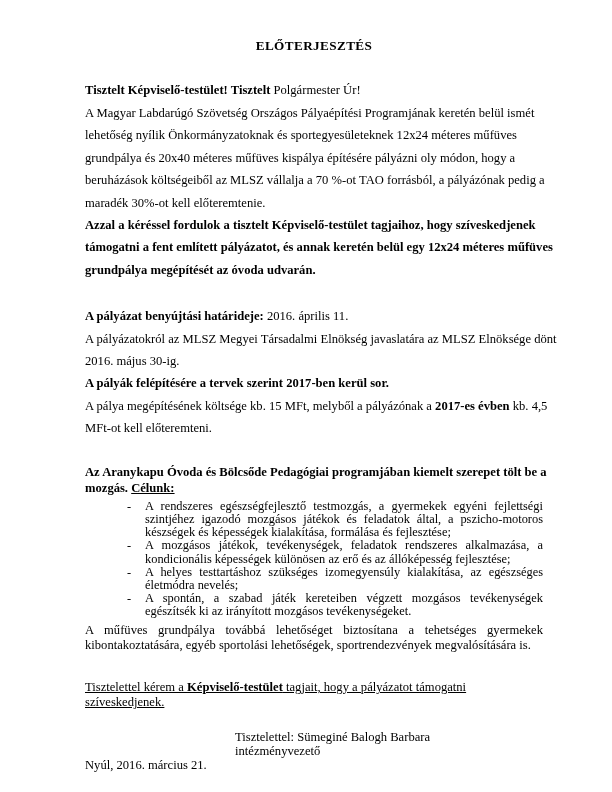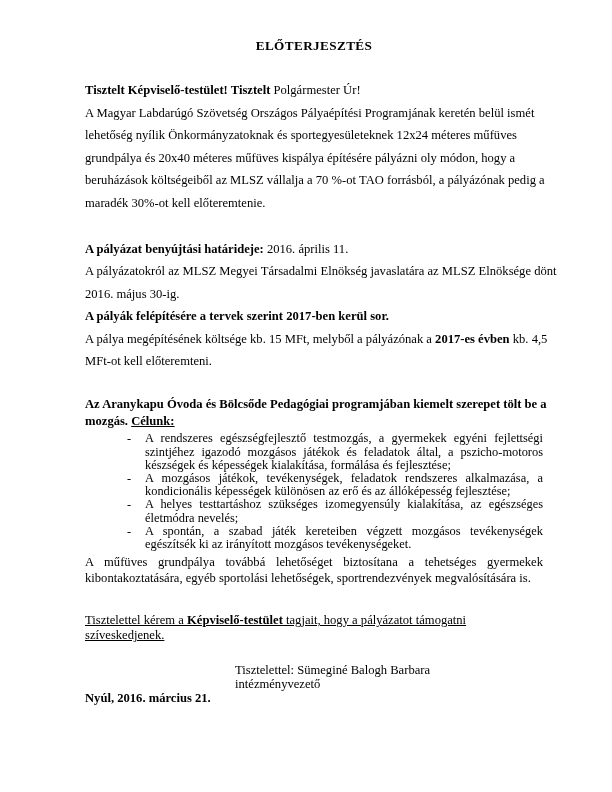--- a/index.html
+++ b/index.html
@@ -30,40 +30,45 @@
   .bullets { margin-top:3px; margin-left:42px; list-style:none; font-size:12.4px; }
   .bullet { display:flex; }
   .bullet .dash { flex:0 0 18px; line-height:13.2px; }
   .bullet .btext { flex:1; text-align:justify; line-height:13.2px; }
 
   .benefits { margin-top:4px; line-height:15.4px; text-align:justify; }
 
   .closing { margin-top:27px; line-height:15px;text-decoration:underline; }
 
   .signature { margin-top:20px; margin-left:150px; width:290px; text-align:left; line-height:14px; }
-  .dateline { line-height:14.5px;font-weight:bold; }
+  .dateline { line-height:14.5px; }
 </style>
 </head>
 <body>
 
 <div class="page">
   <div class="content">
 
     <div class="doc-title">ELŐTERJESZTÉS</div>
 
     <div class="salutation"><span class="b">Tisztelt Képviselő-testület! Tisztelt</span><span> Polgármester Úr!</span></div>
 
     <div class="intro-block">
       <div class="line">A Magyar Labdarúgó Szövetség Országos Pályaépítési Programjának keretén belül ismét</div>
       <div class="line">lehetőség nyílik Önkormányzatoknak és sportegyesületeknek 12x24 méteres műfüves</div>
       <div class="line">grundpálya és 20x40 méteres műfüves kispálya építésére pályázni oly módon, hogy a</div>
       <div class="line">beruházások költségeiből az MLSZ vállalja a 70 %-ot TAO forrásból, a pályázónak pedig a</div>
       <div class="line">maradék 30%-ot kell előteremtenie.</div>
     </div>
 
+    <div class="request-block">
+      <div class="line">Azzal a kéréssel fordulok a tisztelt Képviselő-testület tagjaihoz, hogy szíveskedjenek</div>
+      <div class="line">támogatni a fent említett pályázatot, és annak keretén belül egy 12x24 méteres műfüves</div>
+      <div class="line">grundpálya megépítését az óvoda udvarán.</div>
+    </div>
 
     <div class="mlsz-block">
       <div class="line"><span class="b">A pályázat benyújtási határideje:</span><span> 2016. április 11.</span></div>
       <div class="line">A pályázatokról az MLSZ Megyei Társadalmi Elnökség javaslatára az MLSZ Elnöksége dönt</div>
       <div class="line">2016. május 30-ig.</div>
       <div class="line b">A pályák felépítésére a tervek szerint 2017-ben kerül sor.</div>
       <div class="line"><span>A pálya megépítésének költsége kb. 15 MFt, melyből a pályázónak a </span><span class="b">2017-es évben</span><span> kb. 4,5</span></div>
       <div class="line">MFt-ot kell előteremteni.</div>
     </div>
 

